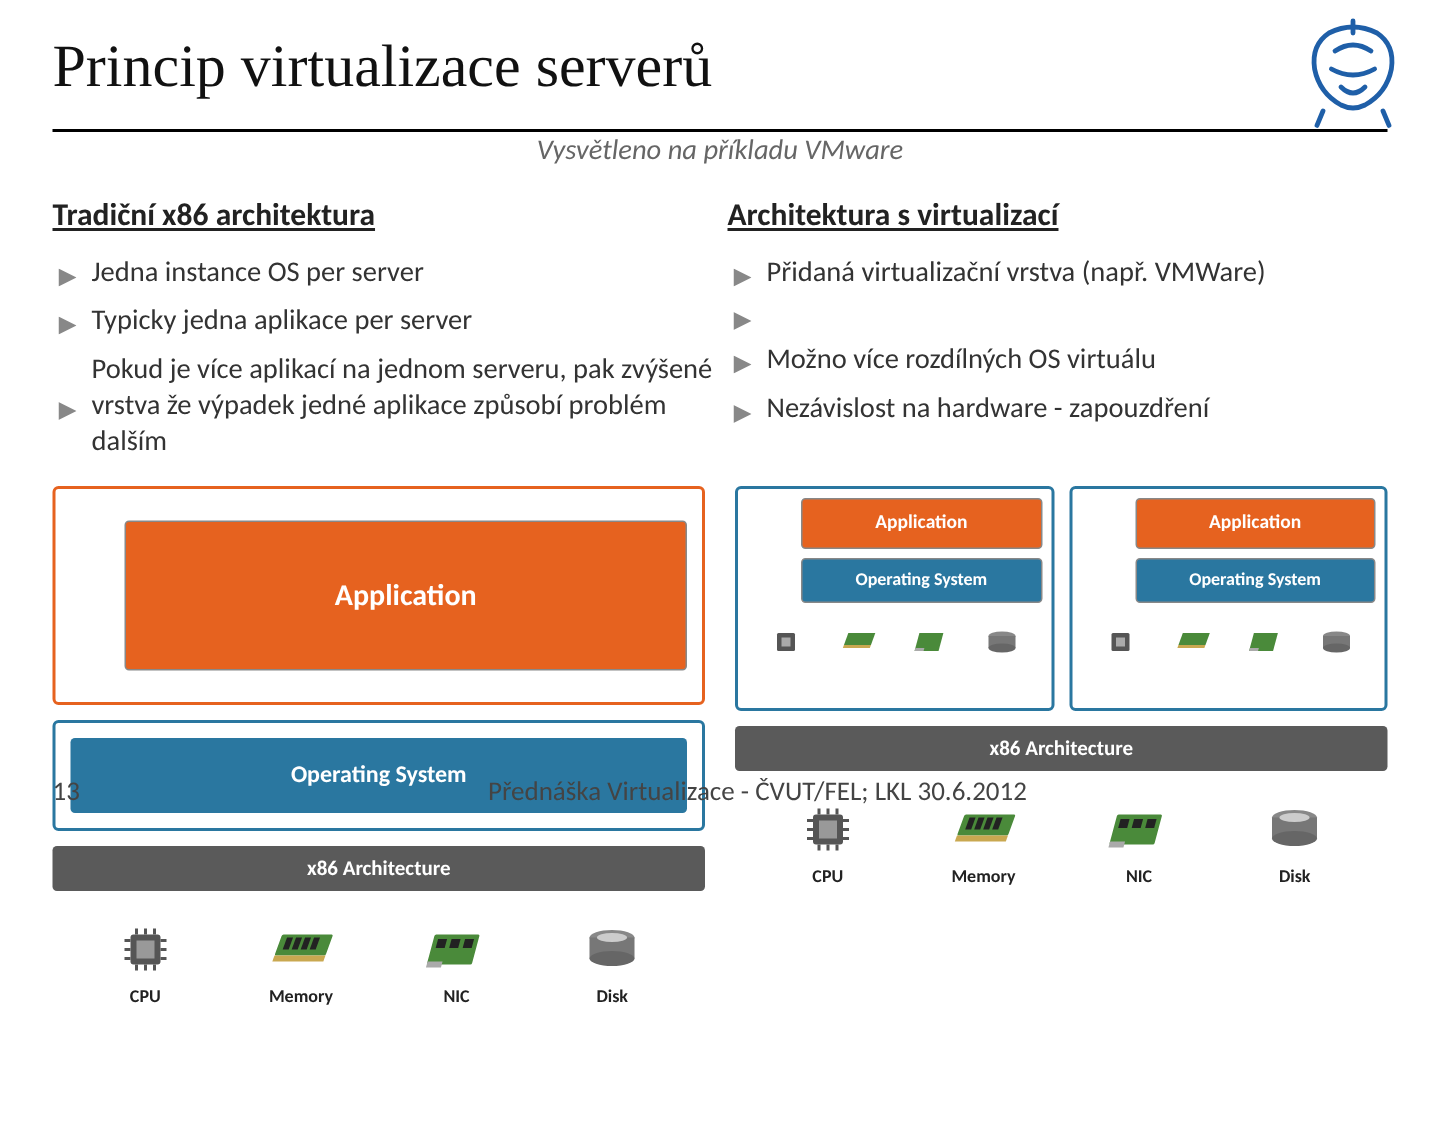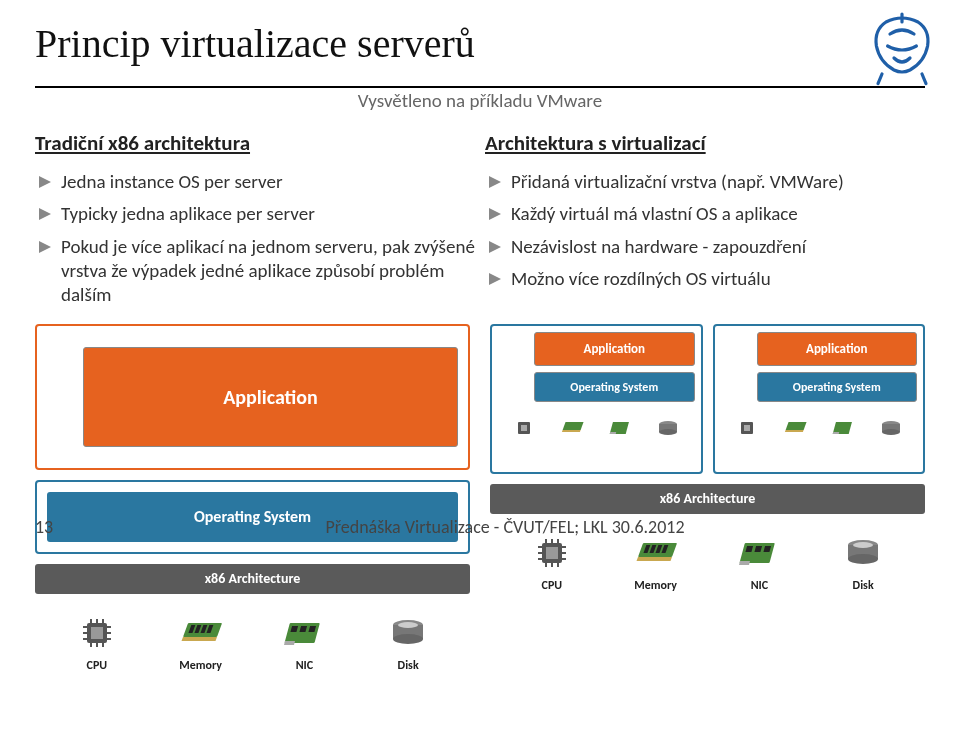--- a/index.html
+++ b/index.html
@@ -2,26 +2,26 @@
 <html><head>
 <meta charset="utf-8">
 <style>
   * { box-sizing: border-box; margin: 0; padding: 0; }
   html, body { width: 960px; height: 749px; font-family: Calibri, "Trebuchet MS", Arial, sans-serif; background: #fff; color: #000; }
   .slide { width: 960px; height: 552px; position: relative; padding: 20px 35px 0 35px; }
   .hr { position: absolute; left: 35px; right: 35px; top: 86px; height: 2px; background: #000; }
   .logo { position: absolute; top: 10px; right: 18px; width: 80px; height: 80px; }
   .title { font-size: 40px; font-weight: 400; font-family: Georgia, 'Times New Roman', serif; color: #111; margin-bottom: 22px; }
   .subtitle-row { text-align: center; margin-top: 20px; }
-  .subtitle { font-size: 19px; color: #666; }
+  .subtitle { font-style: italic; font-size: 19px; color: #666; }
   .columns { display: flex; margin-top: 18px; gap: 10px; }
   .col { width: 50%; }
   .col-head { font-size: 21px; font-weight: 700; text-decoration: underline; color: #222; margin-bottom: 14px; }
   .bullets { list-style: none; padding-left: 4px; }
-  .bullets li { display: flex; align-items: flex-start; gap: 10px; font-size: 19px; color: #333; margin-bottom: 8px; line-height: 1.28; }
+  .bullets li { display: flex; align-items: center; gap: 10px; font-size: 19px; color: #333; margin-bottom: 8px; line-height: 1.28; }
   .bullets li .arrow { display: inline-block; margin-top: 6px; }
   .arrow svg { display: block; }
   
   .diagrams { display: flex; margin-top: 8px; gap: 20px; }
   .stack { width: 50%; }
   .box { border: 1px solid #888; border-radius: 3px; text-align: center; font-size: 14px; font-weight: 700; color: #fff; display: flex; align-items: center; justify-content: center; margin-left: 36px; }
   .app-outer { border: 2px solid #e6621f; border-radius: 4px; padding: 10px; display: flex; align-items: center; justify-content: center; height: 146px; background: #fff; }
   .app-inner { background: #e6621f; width: 95%; height: 100px; border-radius: 3px; font-size: 20px; }
   .os-outer { border: 2px solid #2a77a0; border-radius: 4px; padding: 10px; margin-top: 10px; background: #fff; height: 74px; display: flex; }
   .os-inner { background: #2a77a0; width: 100%; height: 100%; border-radius: 3px; font-size: 16px; display:flex;align-items:center;justify-content:center;color:#fff;font-weight:700; }
@@ -108,37 +108,36 @@
               </svg>
             </span>
             <span>Přidaná virtualizační vrstva (např. VMWare)</span>
           </li>
         <li>
             <span class="arrow">
               <svg width="12" height="12">
                 <polygon points="0,0 12,6 0,12" fill="#888"></polygon>
               </svg>
             </span>
-            <span>Každý virtuál má vlastní OS a aplikace</span>
+          </li>
+        <li>
+            <span class="arrow">
+              <svg width="12" height="12">
+                <polygon points="0,0 12,6 0,12" fill="#888"></polygon>
+              </svg>
+            </span>
+            <span>Možno více rozdílných OS virtuálu</span>
           </li>
         <li>
             <span class="arrow">
               <svg width="12" height="12">
                 <polygon points="0,0 12,6 0,12" fill="#888"></polygon>
               </svg>
             </span>
             <span>Nezávislost na hardware - zapouzdření</span>
-          </li>
-        <li>
-            <span class="arrow">
-              <svg width="12" height="12">
-                <polygon points="0,0 12,6 0,12" fill="#888"></polygon>
-              </svg>
-            </span>
-            <span>Možno více rozdílných OS virtuálu</span>
           </li>
       </ul>
     </div>
   </div>
 
   <div class="diagrams">
 
     <div class="stack">
       <div class="app-outer">
         <div class="box app-inner">Application</div>

